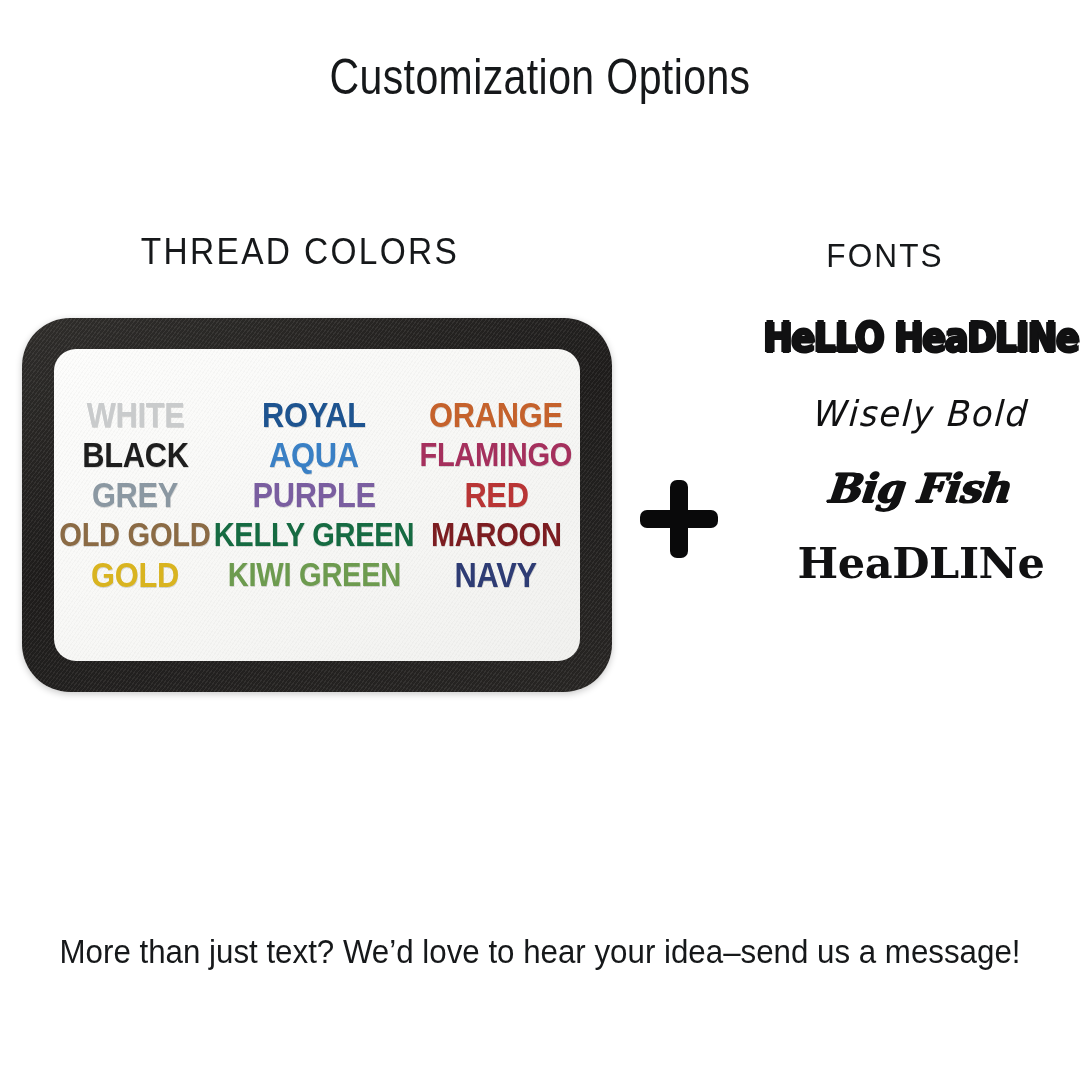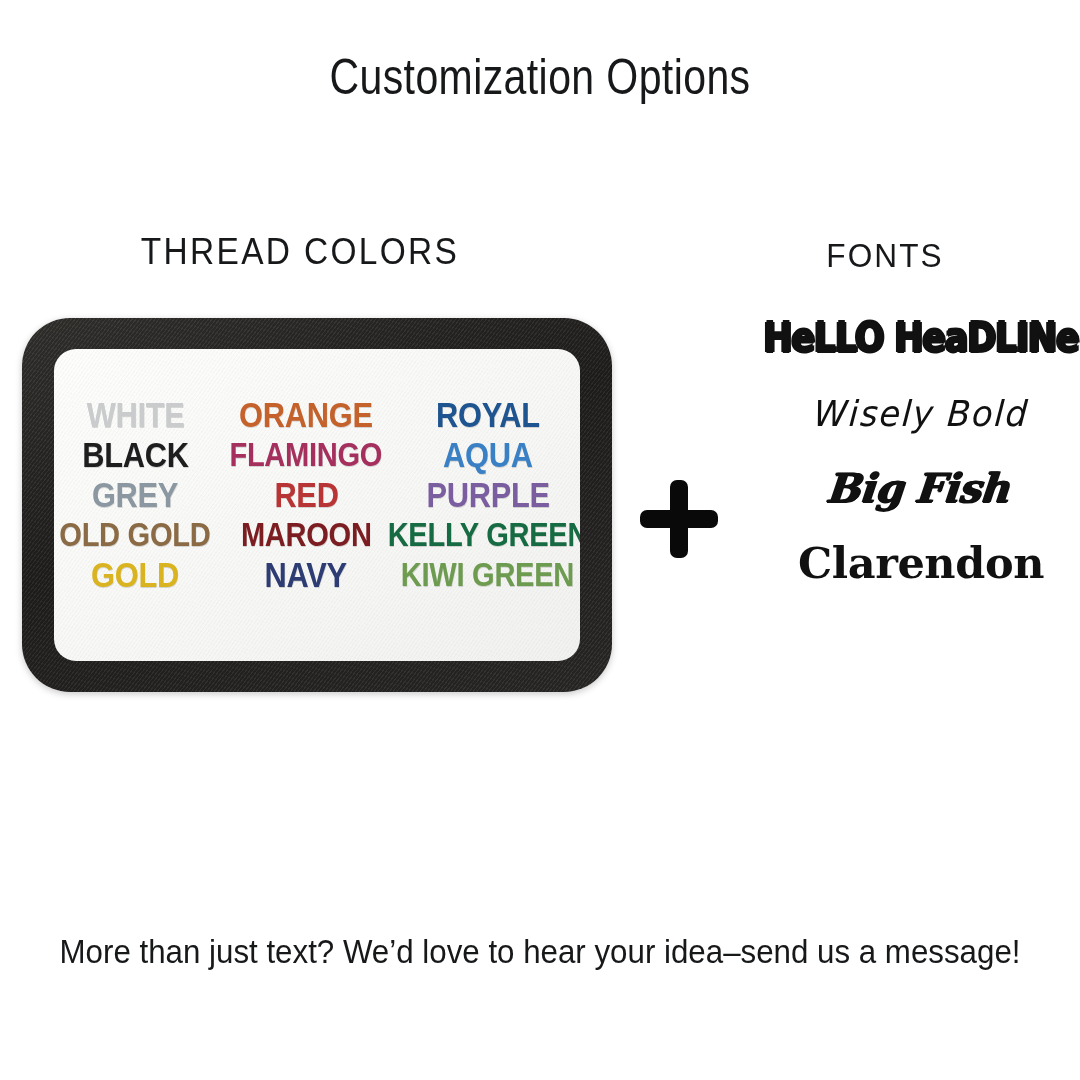--- a/index.html
+++ b/index.html
@@ -248,53 +248,53 @@
     <div id="swatch-grid">
 
       <div class="swatch-col col-1">
         <div class="swatch" style="color: rgb(201, 203, 204);">WHITE</div>
         <div class="swatch" style="color: rgb(30, 30, 30);">BLACK</div>
         <div class="swatch" style="color: rgb(139, 152, 162);">GREY</div>
         <div class="swatch wide" style="color: rgb(139, 107, 69);">OLD GOLD</div>
         <div class="swatch" style="color: rgb(217, 180, 32);">GOLD</div>
       </div>
 
+      <div class="swatch-col col-3">
+        <div class="swatch" style="color: rgb(30, 84, 144);">ROYAL</div>
+        <div class="swatch" style="color: rgb(58, 128, 197);">AQUA</div>
+        <div class="swatch" style="color: rgb(122, 94, 160);">PURPLE</div>
+        <div class="swatch wide" style="color: rgb(22, 107, 66);">KELLY GREEN</div>
+        <div class="swatch wide" style="color: rgb(109, 155, 79);">KIWI GREEN</div>
+      </div>
+
       <div class="swatch-col col-2">
         <div class="swatch" style="color: rgb(197, 98, 44);">ORANGE</div>
         <div class="swatch wide" style="color: rgb(165, 48, 93);">FLAMINGO</div>
         <div class="swatch" style="color: rgb(185, 53, 53);">RED</div>
         <div class="swatch wide" style="color: rgb(124, 29, 33);">MAROON</div>
         <div class="swatch" style="color: rgb(46, 60, 116);">NAVY</div>
       </div>
 
-      <div class="swatch-col col-3">
-        <div class="swatch" style="color: rgb(30, 84, 144);">ROYAL</div>
-        <div class="swatch" style="color: rgb(58, 128, 197);">AQUA</div>
-        <div class="swatch" style="color: rgb(122, 94, 160);">PURPLE</div>
-        <div class="swatch wide" style="color: rgb(22, 107, 66);">KELLY GREEN</div>
-        <div class="swatch wide" style="color: rgb(109, 155, 79);">KIWI GREEN</div>
-      </div>
-
     </div>
   </div>
 </div>
 
 <div id="plus-sign">
   <div class="bar h"></div>
   <div class="bar v"></div>
 </div>
 
 <div id="font-list">
   <div class="font-row">
       <span class="f-hello">HeLLO HeaDLINe</span>
     </div>
   <div class="font-row">
       <span class="f-wisely">Wisely Bold</span>
     </div>
   <div class="font-row">
       <span class="f-bigfish">Big Fish</span>
     </div>
   <div class="font-row">
-      <span class="f-clarendon">Clarendon</span>
+      <span class="f-clarendon">HeaDLINe</span>
     </div>
 </div>
 
 <div id="footer-note">More than just text? We’d love to hear your idea–send us a message!</div>
 
 </body></html>

